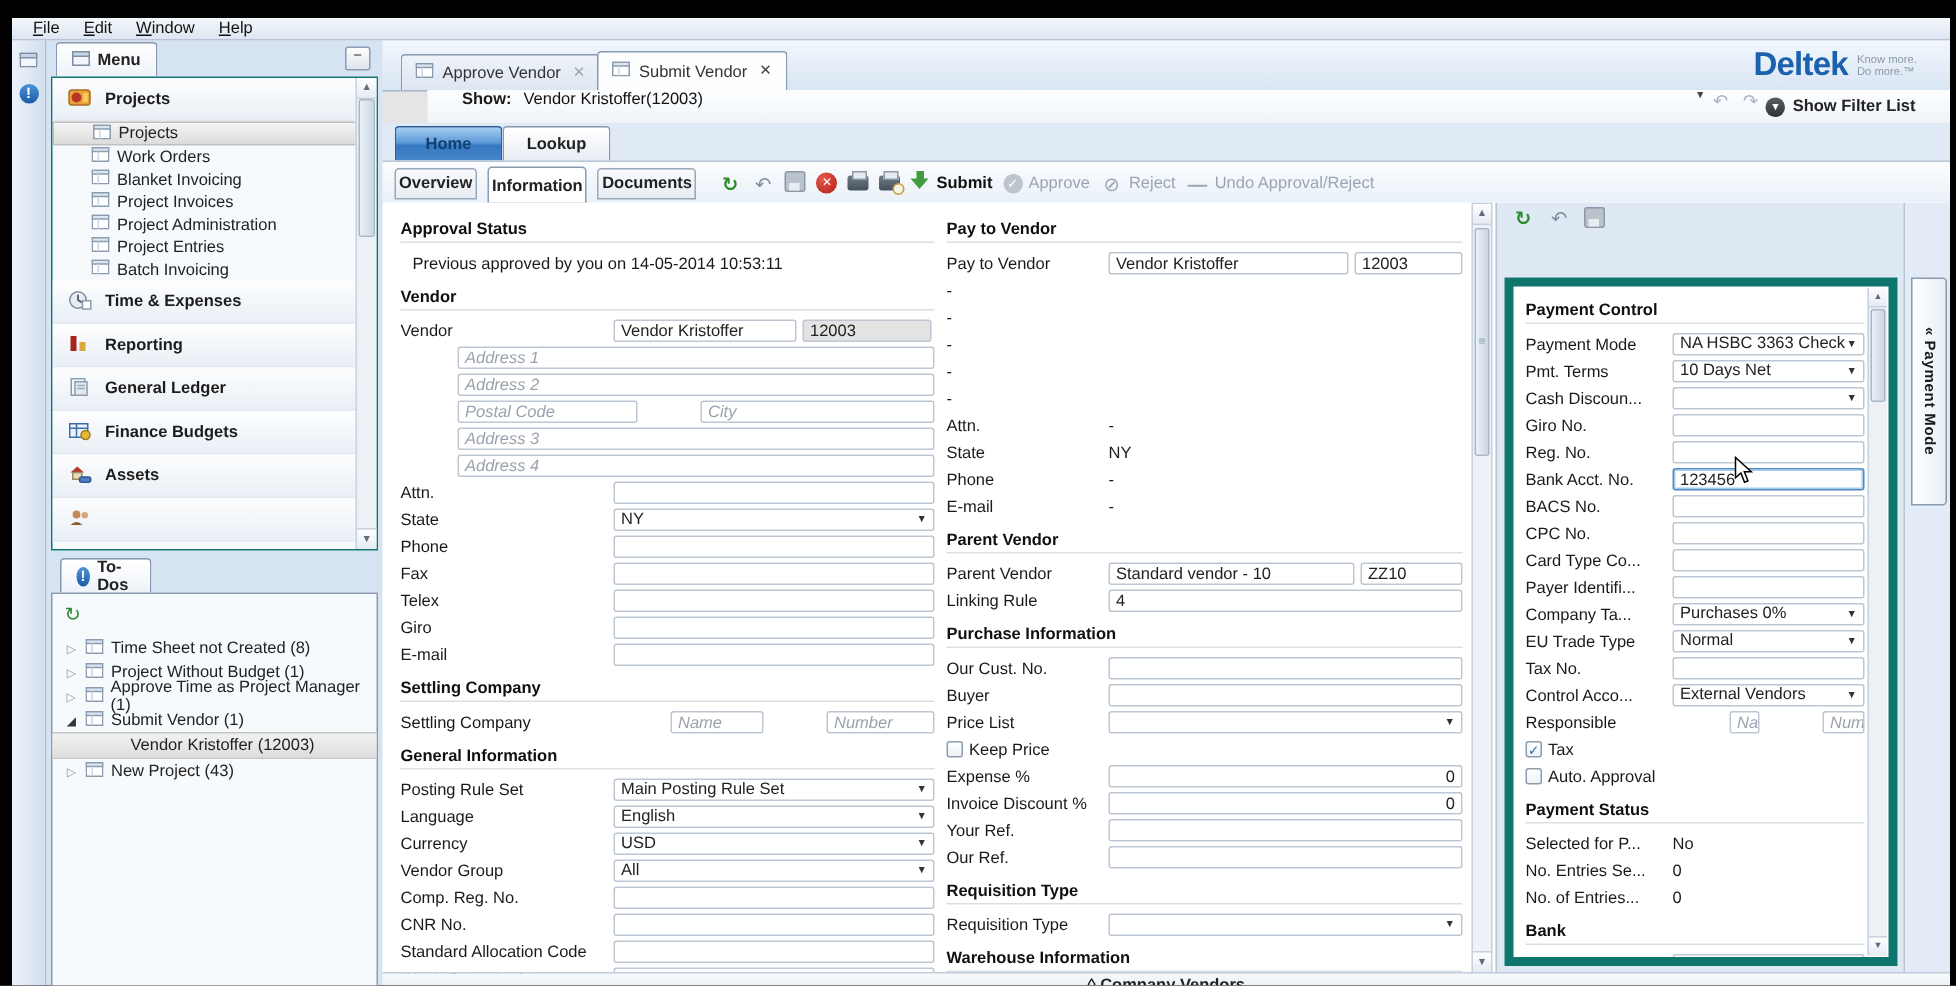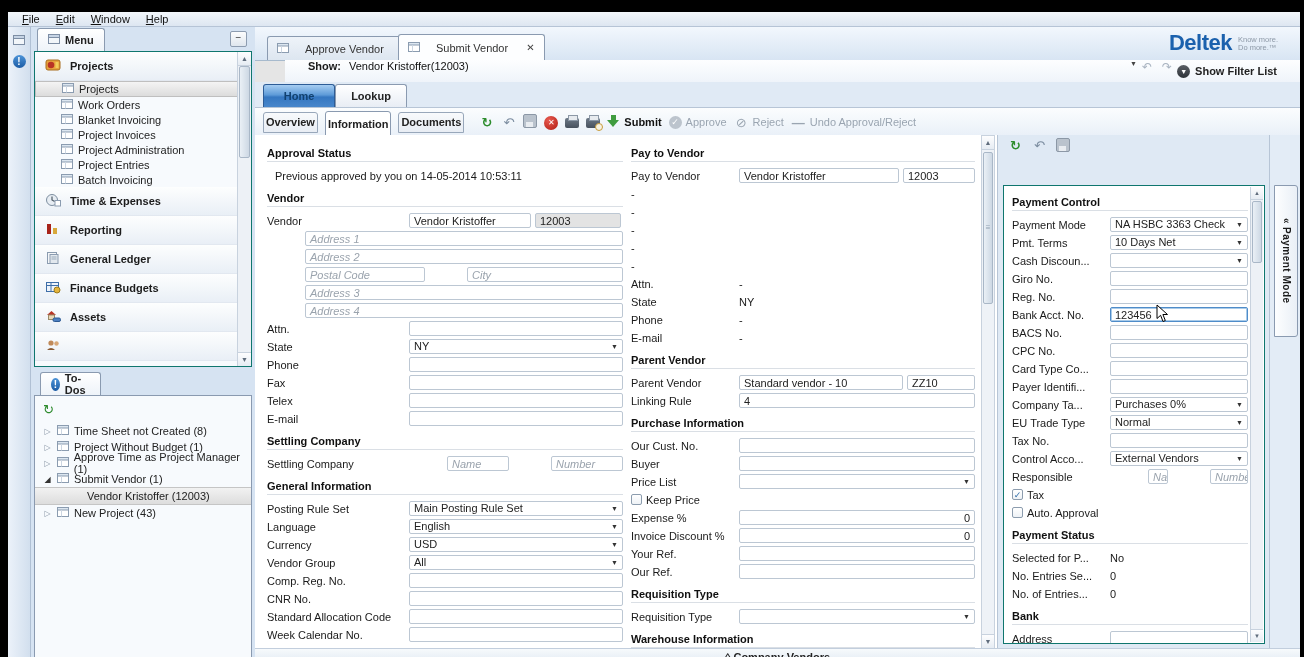--- a/index.html
+++ b/index.html
@@ -35,21 +35,21 @@
   .trefresh{color:#2e8b2e;font-size:13px;padding:2px 0 6px 8px;}
   .trow{height:16px;display:flex;align-items:center;gap:5px;padding-left:8px;}
   .trow .exp{width:9px;font-size:8px;color:#8a97a6;text-align:center;}
   .trow .exp.open{color:#333;}
   .trow.child{padding-left:52px;}
   .trow.sel{background:linear-gradient(#f2f2f2,#dddddd);border-top:1px solid #c5c5c5;border-bottom:1px solid #c5c5c5;}
 
   
   .main{position:absolute;left:247px;top:15px;right:0;bottom:0;}
   .doc-tabbar{position:absolute;left:0;top:0;right:0;height:33px;background:linear-gradient(#f2f7fd,#d8e5f3);border-bottom:1px solid #a7bacd;}
-  .doctab{position:absolute;bottom:0;height:23px;display:flex;align-items:center;gap:16px;padding:0 9px;border:1px solid #8a9ab0;border-bottom:none;border-radius:3px 3px 0 0;background:linear-gradient(#eef3f9,#dde6f0);color:#333;}
+  .doctab{position:absolute;bottom:0;height:23px;display:flex;align-items:center;gap:6px;padding:0 9px;border:1px solid #8a9ab0;border-bottom:none;border-radius:3px 3px 0 0;background:linear-gradient(#eef3f9,#dde6f0);color:#333;}
   .doctab.active{background:#fdfeff;font-weight:normal;height:25px;}
   .doctab .x{color:#9aa4ae;font-size:10px;margin-left:2px;}
   .doctab.active .x{color:#444;}
   .brand{position:absolute;right:22px;top:5px;display:flex;gap:6px;align-items:flex-start;}
   .brand .nm{color:#1b61ad;font-weight:bold;font-size:22px;letter-spacing:-0.5px;line-height:22px;}
   .brand .tg{color:#8d99a7;font-size:7.5px;line-height:8px;padding-top:4px;}
 
   .filter-row{position:absolute;left:0;top:33px;right:0;height:22px;background:linear-gradient(#fdfeff,#eff4fa);border-bottom:1px solid #c2cedd;display:flex;padding:0 23px;margin-left:30px;}
   .filter-row .lb{color:#1a1a1a;font-weight:bold;margin-right:8px;}
   .filter-row .val{color:#111;}
@@ -108,21 +108,21 @@
   
   .midsb{position:absolute;left:726px;top:0;bottom:0;width:14px;background:#eef2f7;border:1px solid #c8d2de;box-sizing:border-box;}
 
   
   .rzone{position:absolute;left:742px;right:30px;top:0;bottom:0;background:#dfe9f4;border-left:1px solid #b7c5d6;}
   .rp-tabs{position:relative;height:26px;margin-top:2px;}
   .rptab{position:absolute;bottom:0;height:21px;border:1px solid #8a9ab0;border-bottom:none;border-radius:3px 3px 0 0;background:linear-gradient(#f8fafc,#e6ecf3);display:flex;align-items:center;padding:0 9px;font-weight:bold;color:#222;}
   .rptab.active{background:#fdfeff;height:23px;}
   .rp-winicons{position:absolute;right:4px;top:4px;color:#3a4document;color:#3a4656;font-size:11px;display:flex;gap:8px;align-items:center;}
   .rp-icons{height:20px;display:flex;align-items:center;gap:9px;padding-left:10px;color:#7c8da0;}
-  .rp-box{position:absolute;left:5px;right:5px;top:50px;bottom:5px;background:#fff;border:1px solid #0f766e;overflow:hidden;}
+  .rp-box{position:absolute;left:5px;right:5px;top:50px;bottom:5px;background:#fff;border:6px solid #0f766e;overflow:hidden;}
   .rp-inner{position:absolute;left:8px;right:16px;top:2px;}
   .rsb{position:absolute;top:1px;right:1px;bottom:1px;width:12px;background:#edf1f6;border-left:1px solid #c8d2de;}
   .save-ic{display:inline-block;width:12px;height:12px;background:#bac3cd;border:1px solid #8c98a6;border-radius:2px;position:relative;}
   .save-ic::after{content:"";position:absolute;left:2px;bottom:0;width:7px;height:5px;background:#e9edf1;}
   .print-ic{display:inline-block;width:14px;height:10px;background:linear-gradient(#6e7a88,#47515d);border-radius:2px;position:relative;margin-top:3px;}
   .print-ic::before{content:"";position:absolute;left:3px;top:-3px;width:8px;height:4px;background:#e7ebef;border:1px solid #8c98a6;}
   .pp-mag{position:absolute;right:-3px;bottom:-3px;width:6px;height:6px;border:1.5px solid #c79b3b;border-radius:50%;background:#f7f3e2;}
   .submit-ic{display:inline-block;width:13px;height:13px;position:relative;}
   .submit-ic::before{content:"";position:absolute;left:3.5px;top:0;width:5px;height:6px;background:#3f9c3f;}
   .submit-ic::after{content:"";position:absolute;left:0;top:5px;border-left:6.5px solid transparent;border-right:6.5px solid transparent;border-top:7px solid #3f9c3f;}
@@ -477,20 +477,24 @@
               </div>
               <div class="frow">
                 <span class="flabel">Fax</span>
                 <div class="finput flex1"></div>
               </div>
               <div class="frow">
                 <span class="flabel">Telex</span>
                 <div class="finput flex1"></div>
               </div>
               <div class="frow">
+                <span class="flabel">Giro</span>
+                <div class="finput flex1"></div>
+              </div>
+              <div class="frow">
                 <span class="flabel">E-mail</span>
                 <div class="finput flex1"></div>
               </div>
             </div>
             <div class="fsec">
               <h3>Settling Company</h3>
               <div class="frow">
                 <span class="flabel">Settling Company</span>
                 <div class="finput flex1 ph hasmag">Name</div>
                 <div class="finput ph hasmag" style="width: 72px;">Number</div>

